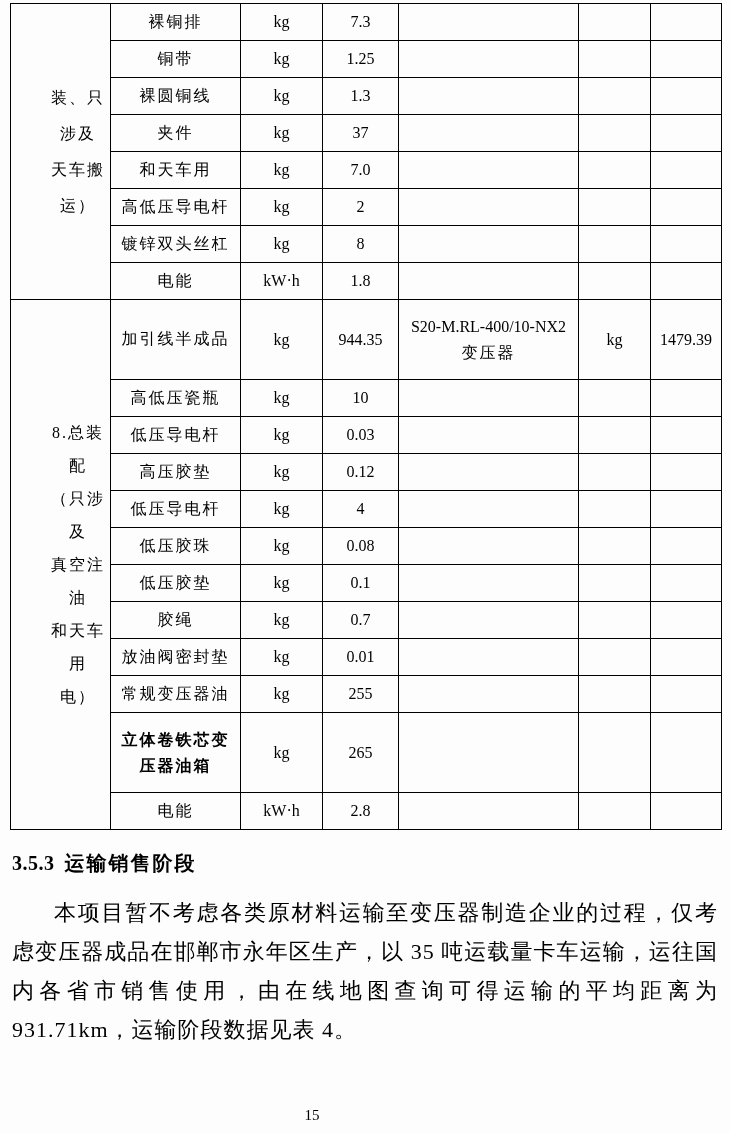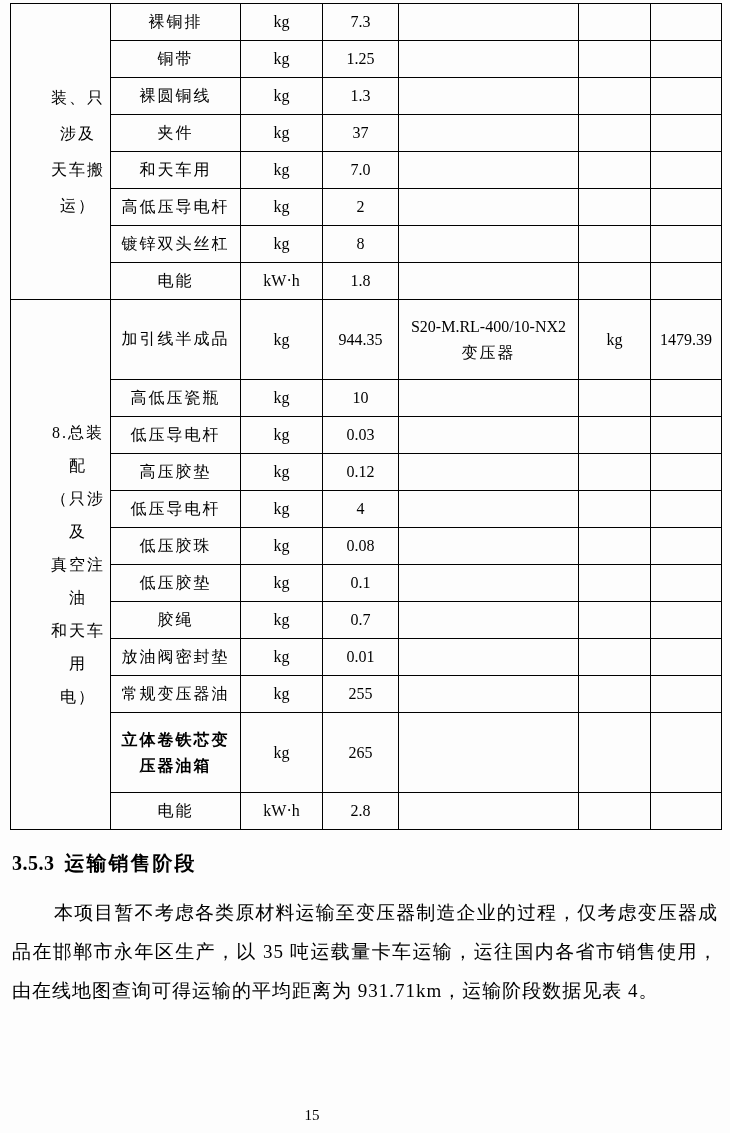--- a/index.html
+++ b/index.html
@@ -42,21 +42,21 @@
     margin:20px 0 0 12px;
     font-size:20px;
     font-weight:bold;
     letter-spacing:0.5px;
   }
   .heading .h-title{margin-left:10px;letter-spacing:2px;}
 
   .para{
     margin:16px 12px 0 12px;
     width:706px;
-    font-size:19px;
+    font-size:22px;
     line-height:39px;
     text-align:justify;
     text-indent:42px;
     letter-spacing:1px;
   }
 
   .page-number{
     position:absolute;
     top:1104px;left:0;
     width:624px;

